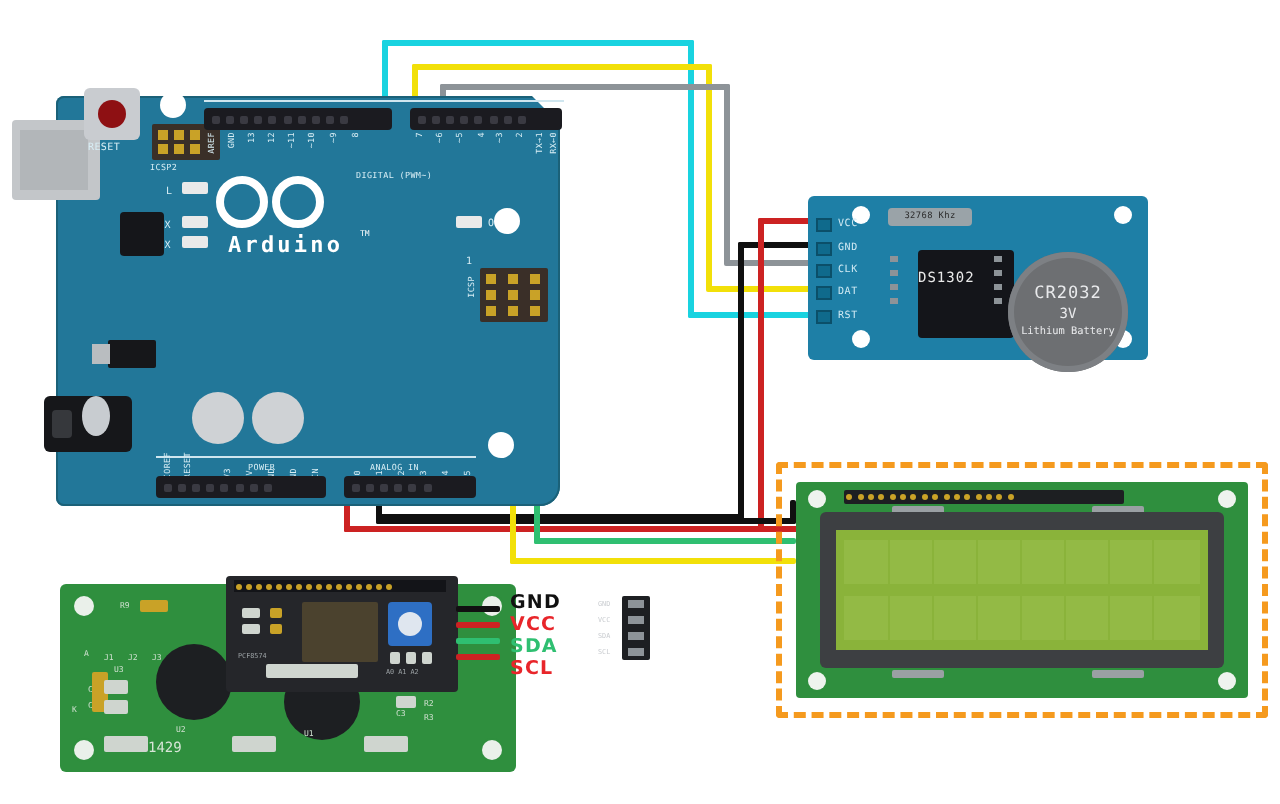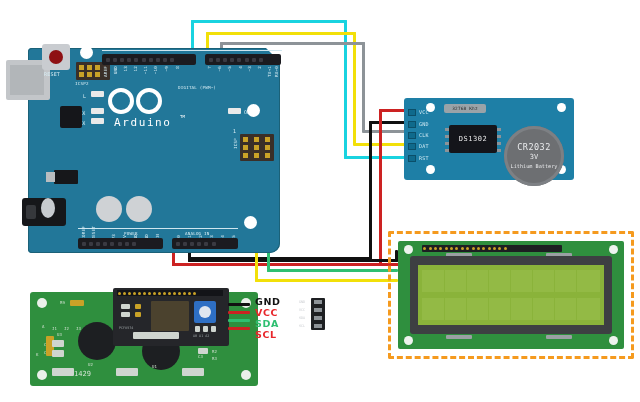--- a/index.html
+++ b/index.html
@@ -24,22 +24,22 @@
   .whitedot{position:absolute;background:#fff;border-radius:50%;}
   .line{position:absolute;background:#cfe6ef;height:1px;}
 
   
   #rtc{left:404px;top:98px;width:170px;height:82px;background:#1e7fa6;border-radius:3px;}
   #rtc .mhole{position:absolute;width:9px;height:9px;border-radius:50%;background:#fff;}
   .rtcpin{position:absolute;width:8px;height:7px;background:#0f6a8c;border:1px solid #0b4f69;box-sizing:border-box;}
   .rtcpl{position:absolute;color:#cfe9f3;font-size:5px;letter-spacing:.3px;}
   #xtal{position:absolute;left:40px;top:6px;width:42px;height:9px;background:#9aa3a8;border-radius:2px;
         color:#2b2b2b;font-size:4.4px;text-align:center;line-height:9px;letter-spacing:.2px;}
-  #ds{position:absolute;left:45px;top:27px;width:48px;height:28px;background:#14151a;border-radius:2px;
-      color:#eaeaea;font-size:7px;text-align:center;line-height:28px;letter-spacing:.5px;}
+  #ds{position:absolute;left:55px;top:27px;width:48px;height:44px;background:#14151a;border-radius:2px;
+      color:#eaeaea;font-size:7px;line-height:28px;letter-spacing:.5px;}
   #batt{position:absolute;left:100px;top:28px;width:60px;height:60px;border-radius:50%;background:#6d6f72;
         box-shadow:inset 0 0 0 3px #7d8084;}
   #batt .bt{position:absolute;width:100%;text-align:center;color:#e9eaec;}
   #rtctitle{position:absolute;left:27px;top:57px;color:#dff0f7;font-size:12px;letter-spacing:1.5px;}
 
   
   #lcdsel{left:388px;top:231px;width:246px;height:128px;border:3px dashed #f59a1e;border-radius:2px;box-sizing:border-box;}
   #lcd{left:398px;top:241px;width:226px;height:108px;background:#2f8f3e;border-radius:2px;}
   #lcd .bezel{position:absolute;left:12px;top:15px;width:202px;height:78px;background:#3d3f42;border-radius:3px;}
   #lcd .screen{position:absolute;left:8px;top:9px;width:186px;height:60px;background:#8ab33a;}
@@ -192,21 +192,21 @@
 
     <svg class="abs" style="left:78px;top:40px;" width="58" height="26" viewBox="0 0 58 26">
       <g fill="none" stroke="#ffffff" stroke-width="4">
         <circle cx="15" cy="13" r="11"></circle>
           <circle cx="43" cy="13" r="11"></circle>
       </g>
       <rect x="8" y="11" width="14" height="4" fill="#227799"></rect>
       <rect x="36" y="11" width="14" height="4" fill="#227799"></rect>
       <rect x="41" y="6" width="4" height="14" fill="#227799"></rect>
     </svg>
-    <div class="abs" style="left:86px;top:68px;color:#fff;font-size:11px;letter-spacing:1.6px;">Arduino</div>
+    <div class="abs" style="left:86px;top:68px;color:#fff;font-size:11px;letter-spacing:1.6px;font-weight:bold;">Arduino</div>
     <div class="abs" style="left:152px;top:66px;color:#fff;font-size:4px;">TM</div>
 
     <div class="silk" style="left:205px;top:80px;font-size:5px;">1</div>
     <div class="abs" style="left:212px;top:86px;width:34px;height:27px;background:#3a2f28;border-radius:1px;"></div>
     <div class="abs" style="left:215px;top:89px;">
       <div class="abs" style="left:0;top:0;width:5px;height:5px;background:#c9a227;"></div>
       <div class="abs" style="left:11px;top:0;width:5px;height:5px;background:#c9a227;"></div>
       <div class="abs" style="left:22px;top:0;width:5px;height:5px;background:#c9a227;"></div>
       <div class="abs" style="left:0;top:8px;width:5px;height:5px;background:#c9a227;"></div>
       <div class="abs" style="left:11px;top:8px;width:5px;height:5px;background:#c9a227;"></div>

